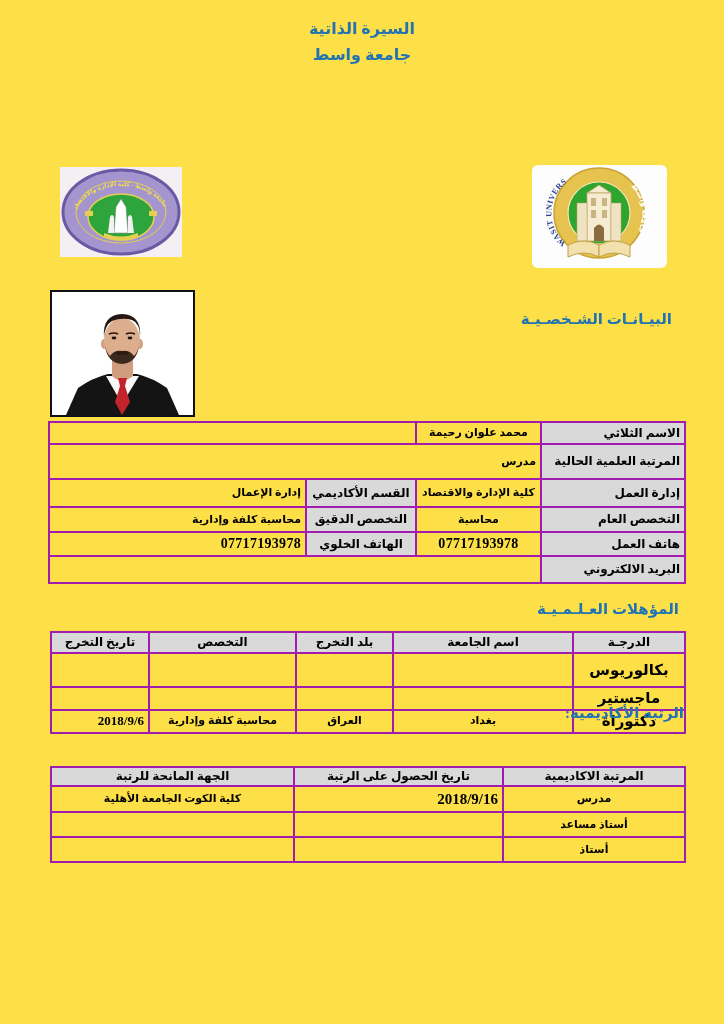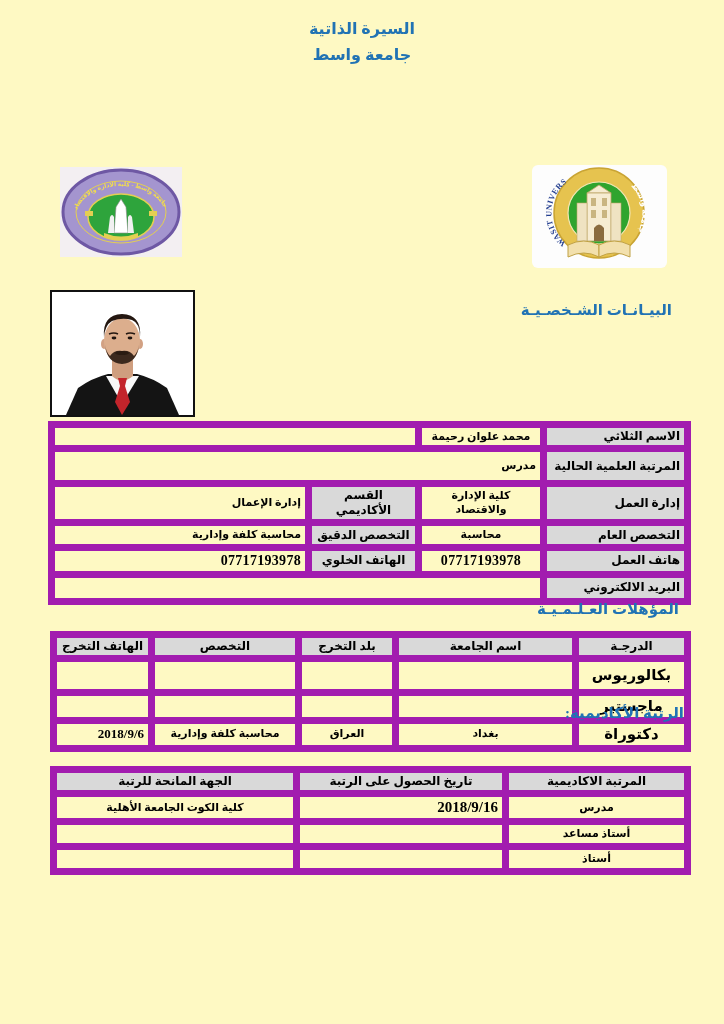--- a/index.html
+++ b/index.html
@@ -1,54 +1,54 @@
 <!DOCTYPE html>
 <html lang="ar"><head>
 <meta charset="utf-8">
 <style>
   html,body{margin:0;padding:0;}
   .page{
     position:relative;
     width:724px;height:1024px;
-    background:#fef9c3;
+    background:#fde047;
     font-family:"Liberation Serif","DejaVu Sans",serif;
     overflow:hidden;
     color:#000;
   }
   
   .title-block{
     position:absolute;top:16px;left:0;right:0;
     text-align:center;
     color:#2173b4;font-weight:bold;font-size:16px;line-height:26px;
     direction:rtl;
   }
   
   .section-heading{
     position:absolute;
     color:#2173b4;font-weight:bold;font-size:15px;
     white-space:nowrap;direction:rtl;
   }
-  .h-personal{top:301px;right:52px;}
+  .h-personal{top:310px;right:52px;}
   .h-qual{top:600px;right:45px;}
   .h-rank{top:704px;right:40px;}
   
   .logo-college{position:absolute;left:60px;top:167px;width:122px;height:90px;}
   .logo-univ{position:absolute;left:532px;top:165px;width:135px;height:103px;}
   .photo{
     position:absolute;left:50px;top:290px;width:141px;height:123px;
     background:#fff;border:2px solid #111;
   }
   
   table.t{
     position:absolute;
     border-collapse:collapse;table-layout:fixed;
     direction:rtl;
   }
   table.t td{
-    border:7px solid #a21caf;
+    border:2px solid #a21caf;
     overflow:hidden;vertical-align:middle;
     padding:1px 4px;line-height:1.25;
   }
   td.lbl{
     background:#d9d9d9;font-weight:bold;font-size:12px;
     text-align:right;padding:1px 8px;
   }
   td.lbl2{
     background:#d9d9d9;font-weight:bold;font-size:12px;
     text-align:center;
@@ -193,21 +193,21 @@
         <col style="width:97px">
         <col style="width:147px">
         <col style="width:98px">
       </colgroup>
     <tbody>
         <tr style="height:21px">
       <td class="hdr">الدرجـة</td>
       <td class="hdr">اسم الجامعة</td>
       <td class="hdr">بلد التخرج</td>
       <td class="hdr">التخصص</td>
-      <td class="hdr">الهاتف التخرج</td>
+      <td class="hdr">تاريخ التخرج</td>
     </tr>
     <tr style="height:34px">
       <td class="degree">بكالوريوس</td>
       <td class="val"></td>
       <td class="val"></td>
       <td class="val"></td>
       <td class="date-c"></td>
     </tr>
     <tr style="height:22px">
       <td class="degree">ماجستير</td>

